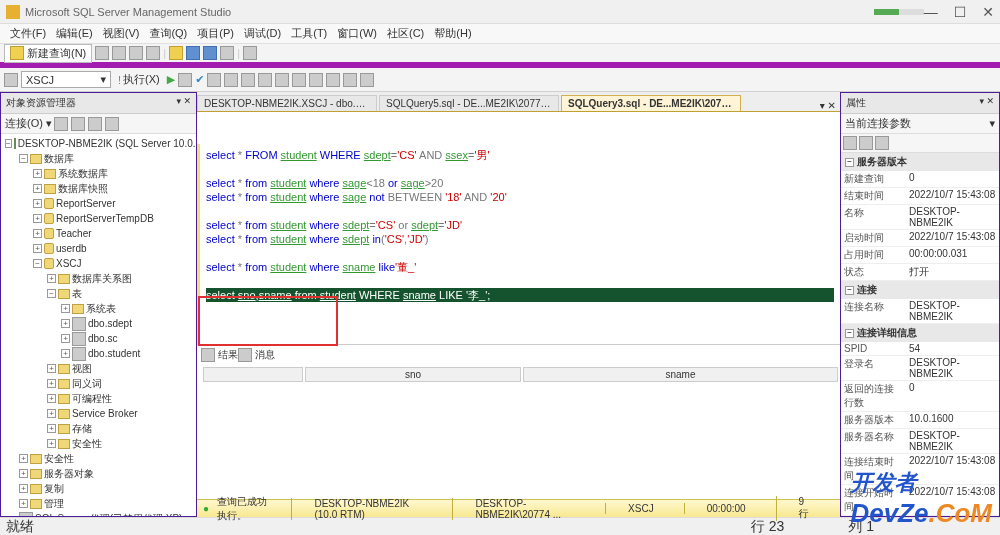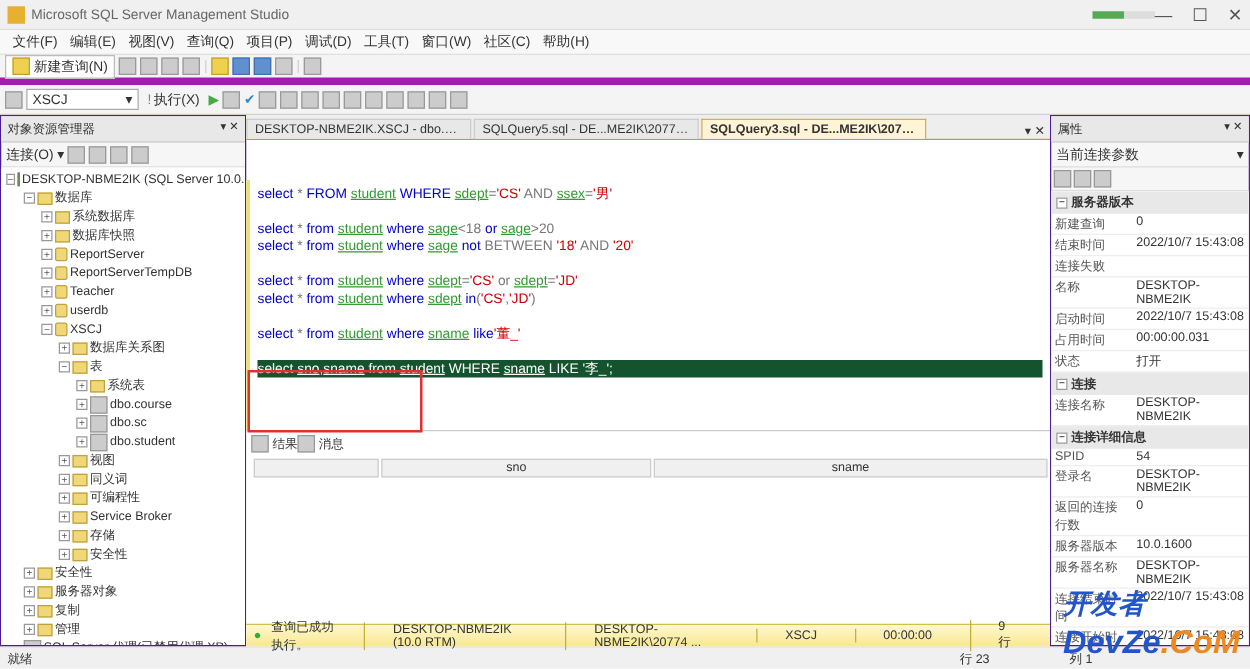--- a/index.html
+++ b/index.html
@@ -47,21 +47,21 @@
 .hl { background: #14532d; color: #fff; }
 .hl .kw, .hl .op, .hl .lit, .hl .id { color: #fff; }
 .res-area { flex: 1; border-top: 1px solid #ccc; background: #fff; display:flex; flex-direction:column;}
 .res-tabs { height: 20px; display: flex; align-items: center; padding: 2px 4px; font-size: 10px; }
 .res-tabs .rt { display:flex; align-items:center; gap:3px; }
 .res-grid { font-size: 10px; }
 .res-grid th { background: #f0f0f0; border: 1px solid #ccc; padding: 1px 6px; font-weight:normal; }
 .redbox { position: absolute; border: 2px solid #e03030; pointer-events:none; }
 .status { height: 18px; background: linear-gradient(#fff8d0,#f8e890); border-top: 1px solid #d0c050; display: flex; align-items: center; padding: 0 6px; font-size: 10px; gap:8px; }
 .status .seg { border-left: 1px solid #c0b040; padding: 0 22px; }
-.statusbar2 { height: 18px; background: #f0f0f0; border-top:1px solid #ddd; padding:0 6px; font-size:10px; display:flex; align-items:center;}
+.statusbar2 { height: 18px; background: #f0f0f0; border-top:1px solid #ddd; padding:0 6px; font-size:14px; display:flex; align-items:center;}
 .props { flex:1; background:#fff; font-size:10px; overflow:hidden; }
 .prow { display:flex; border-bottom:1px solid #eee; }
 .prow .k { width: 65px; padding:1px 3px; color:#555; }
 .prow .v { flex:1; padding:1px 3px; }
 .pcat { background:#e8e8e8; padding:2px 4px; font-weight:bold; display:flex; align-items:center; gap:3px;}
 .prop-tb { padding:2px; border-bottom:1px solid #ddd; display:flex; gap:2px;}
 .watermark { position:absolute; right:8px; bottom:6px; font-size:26px; font-weight:bold; font-style:italic; pointer-events:none; }
 .watermark .b { color:#2255cc; } .watermark .o { color:#ee8822; }
 </style>
 </head>
@@ -206,21 +206,21 @@
           <span>表</span>
         </div>
       <div class="tn pl5">
           <span class="exp">+</span>
           <span class="fold-ic"></span>
           <span>系统表</span>
         </div>
       <div class="tn pl5">
           <span class="exp">+</span>
           <span class="tb-ic ic-gray"></span>
-          <span>dbo.course</span>
+          <span>dbo.sdept</span>
         </div>
       <div class="tn pl5">
           <span class="exp">+</span>
           <span class="tb-ic ic-gray"></span>
           <span>dbo.sc</span>
         </div>
       <div class="tn pl5">
           <span class="exp">+</span>
           <span class="tb-ic ic-gray"></span>
           <span>dbo.student</span>
@@ -359,24 +359,20 @@
         </div>
       <div class="prow">
           <span class="k">新建查询</span>
           <span class="v">0</span>
         </div>
       <div class="prow">
           <span class="k">结束时间</span>
           <span class="v">2022/10/7 15:43:08</span>
         </div>
       <div class="prow">
-          <span class="k">连接失败</span>
-          <span class="v"></span>
-        </div>
-      <div class="prow">
           <span class="k">名称</span>
           <span class="v">DESKTOP-NBME2IK</span>
         </div>
       <div class="prow">
           <span class="k">启动时间</span>
           <span class="v">2022/10/7 15:43:08</span>
         </div>
       <div class="prow">
           <span class="k">占用时间</span>
           <span class="v">00:00:00.031</span>

